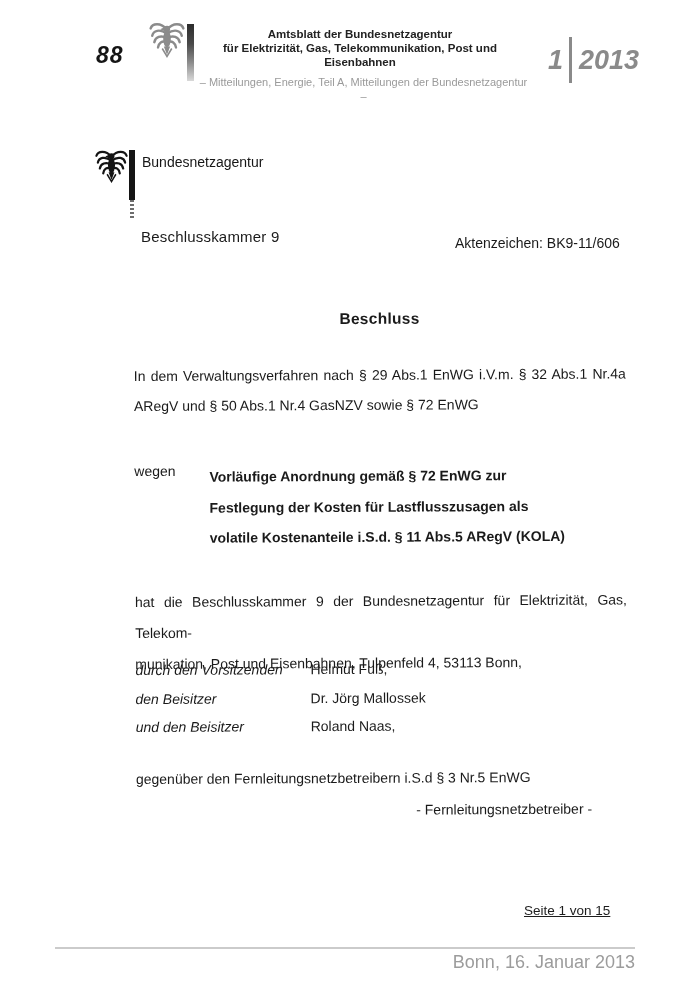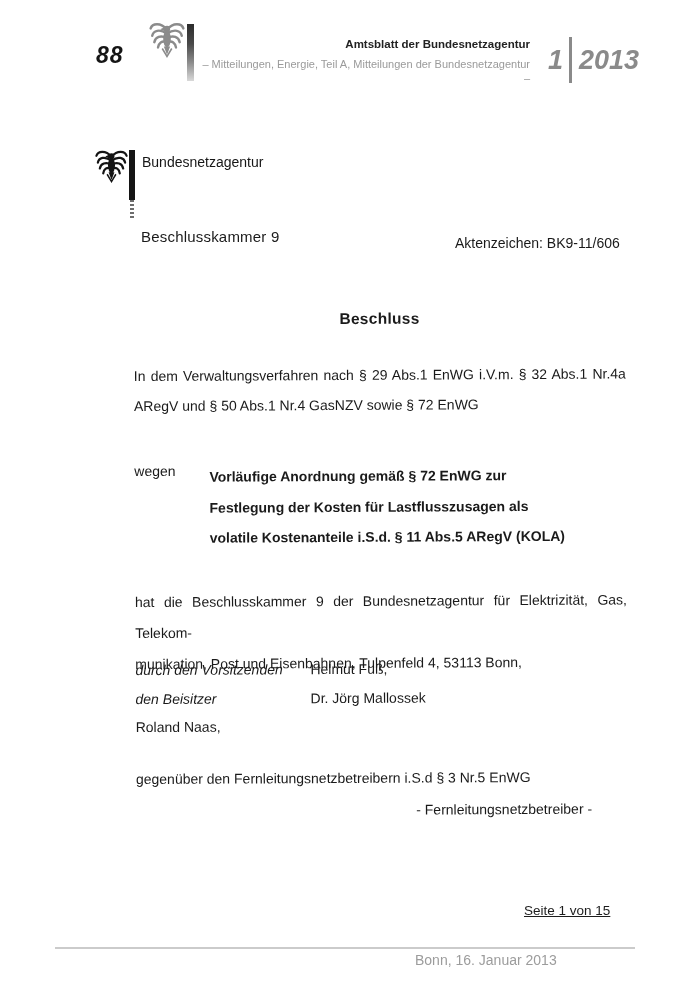--- a/index.html
+++ b/index.html
@@ -8,21 +8,21 @@
     font-family:"Liberation Sans",sans-serif;color:#1a1a1a;overflow:hidden;
     margin:0 auto;
   }
   .abs{position:absolute;}
 
   
   .page-num{left:50px;top:42px;font-size:23px;font-weight:700;font-style:italic;color:#151515;letter-spacing:1px;margin-left:46px;}
   .hdr-eagle{left:148px;top:20px;width:38px;height:38px;color:#8b8b8b;}
   .hdr-bar{left:187px;top:24px;width:7px;height:57px;
     background:linear-gradient(to bottom,#2c2c2c 0%,#4a4a4a 35%,#8d8d8d 68%,#d9d9d9 100%);}
-  .hdr-center{left:190px;top:37px;width:340px;text-align:right;line-height:14px;}
+  .hdr-center{left:190px;top:27px;width:340px;text-align:center;line-height:14px;}
   .hdr-title{font-size:11.5px;font-weight:700;color:#222;}
   .hdr-sub{font-size:11px;color:#9a9a9a;margin-top:6px;font-weight:400;margin-left:7px;}
   .issue{left:548px;top:36px;display:flex;align-items:center;height:48px;}
   .issue-num,.issue-year{font-size:27px;font-weight:700;font-style:italic;color:#8a8a8a;}
   .issue-bar{width:3px;height:46px;background:#8a8a8a;margin:0 7px 0 6px;}
 
   
   .lh-eagle{left:94px;top:148px;width:35px;height:35px;color:#141414;}
   .lh-bar{left:129px;top:150px;width:6px;height:50px;background:#141414;}
   .lh-bar-tail{left:130px;top:200px;width:4px;height:20px;
@@ -50,21 +50,21 @@
   .members{left:135px;top:661px;width:492px;font-size:14px;}
   .member-row{display:flex;height:28.5px;align-items:flex-start;}
   .member-role{width:175px;flex:0 0 175px;font-style:italic;}
 
   .addressee{left:135px;top:770px;font-size:14px;}
   .designation{left:135px;top:802px;width:492px;text-align:right;padding-right:36px;box-sizing:border-box;font-size:14px;}
 
   
   .page-indicator{left:524px;top:903px;font-size:13.5px;color:#1d1d1d;text-decoration:underline;}
   .footer-rule{left:55px;top:947px;width:580px;height:2px;background:#cbcbcb;}
-  .date-line{left:415px;top:952px;width:220px;font-size:14px;color:#9c9c9c;}
+  .date-line{left:415px;top:952px;width:220px;text-align:right;font-size:18px;color:#9c9c9c;}
 </style>
 </head>
 <body>
 
 <div class="page">
 
   <div class="abs page-num">88</div>
 
   <svg class="abs hdr-eagle" viewBox="0 0 36 36">
     <g fill="none" stroke="currentColor" stroke-width="2.3" stroke-linecap="round">
@@ -81,20 +81,21 @@
     <circle cx="18" cy="8.5" r="3" fill="currentColor"></circle>
     <path d="M16.5 6.5 L11.5 8.8 L16.5 11 Z" fill="currentColor"></path>
     <path d="M15 25 L18 33 L21 25 Z" fill="currentColor"></path>
     <path d="M13.5 27 L18 34.5 L22.5 27" fill="none" stroke="currentColor" stroke-width="1.5"></path>
   </svg>
 
   <div class="abs hdr-bar"></div>
 
   <div class="abs hdr-center">
     <div class="hdr-title">Amtsblatt der Bundesnetzagentur</div>
+    <div class="hdr-title">für Elektrizität, Gas, Telekommunikation, Post und Eisenbahnen</div>
     <div class="hdr-sub">– Mitteilungen, Energie, Teil A, Mitteilungen der Bundesnetzagentur –</div>
   </div>
 
   <div class="abs issue">
     <span class="issue-num">1</span>
     <span class="issue-bar"></span>
     <span class="issue-year">2013</span>
   </div>
 
   <svg class="abs lh-eagle" viewBox="0 0 36 36">
@@ -147,20 +148,21 @@
     <div class="abs members">
       <div class="member-row">
         <span class="member-role">durch den Vorsitzenden</span>
         <span class="member-name">Helmut Fuß,</span>
       </div>
       <div class="member-row">
         <span class="member-role">den Beisitzer</span>
         <span class="member-name">Dr. Jörg Mallossek</span>
       </div>
       <div class="member-row">
+        <span class="member-role">und den Beisitzer</span>
         <span class="member-name">Roland Naas,</span>
       </div>
     </div>
 
     <div class="abs addressee">gegenüber den Fernleitungsnetzbetreibern i.S.d § 3 Nr.5 EnWG</div>
     <div class="abs designation">- Fernleitungsnetzbetreiber -</div>
 
   </div>
 
   <div class="abs page-indicator">Seite 1 von 15</div>

